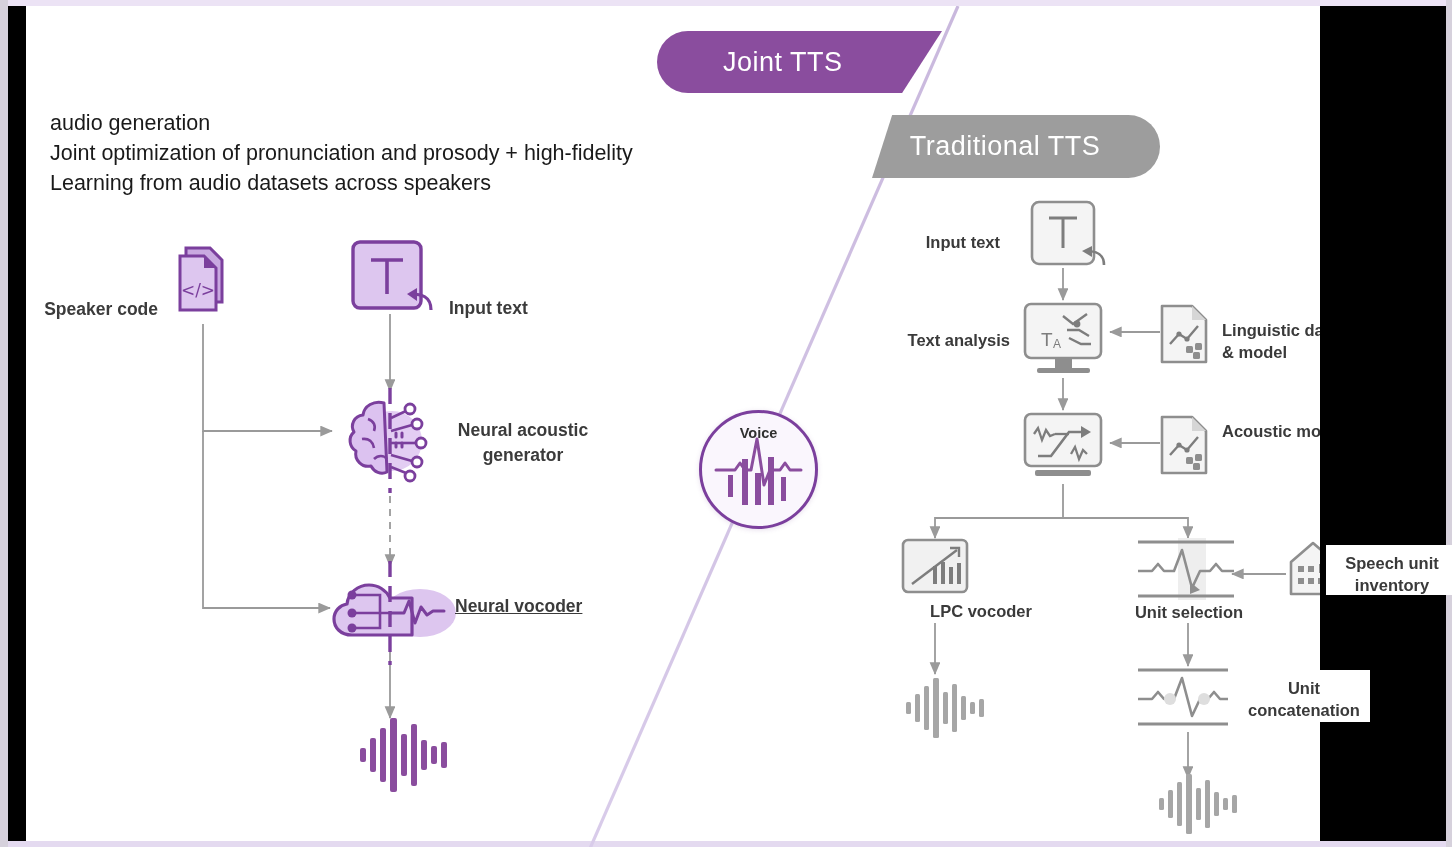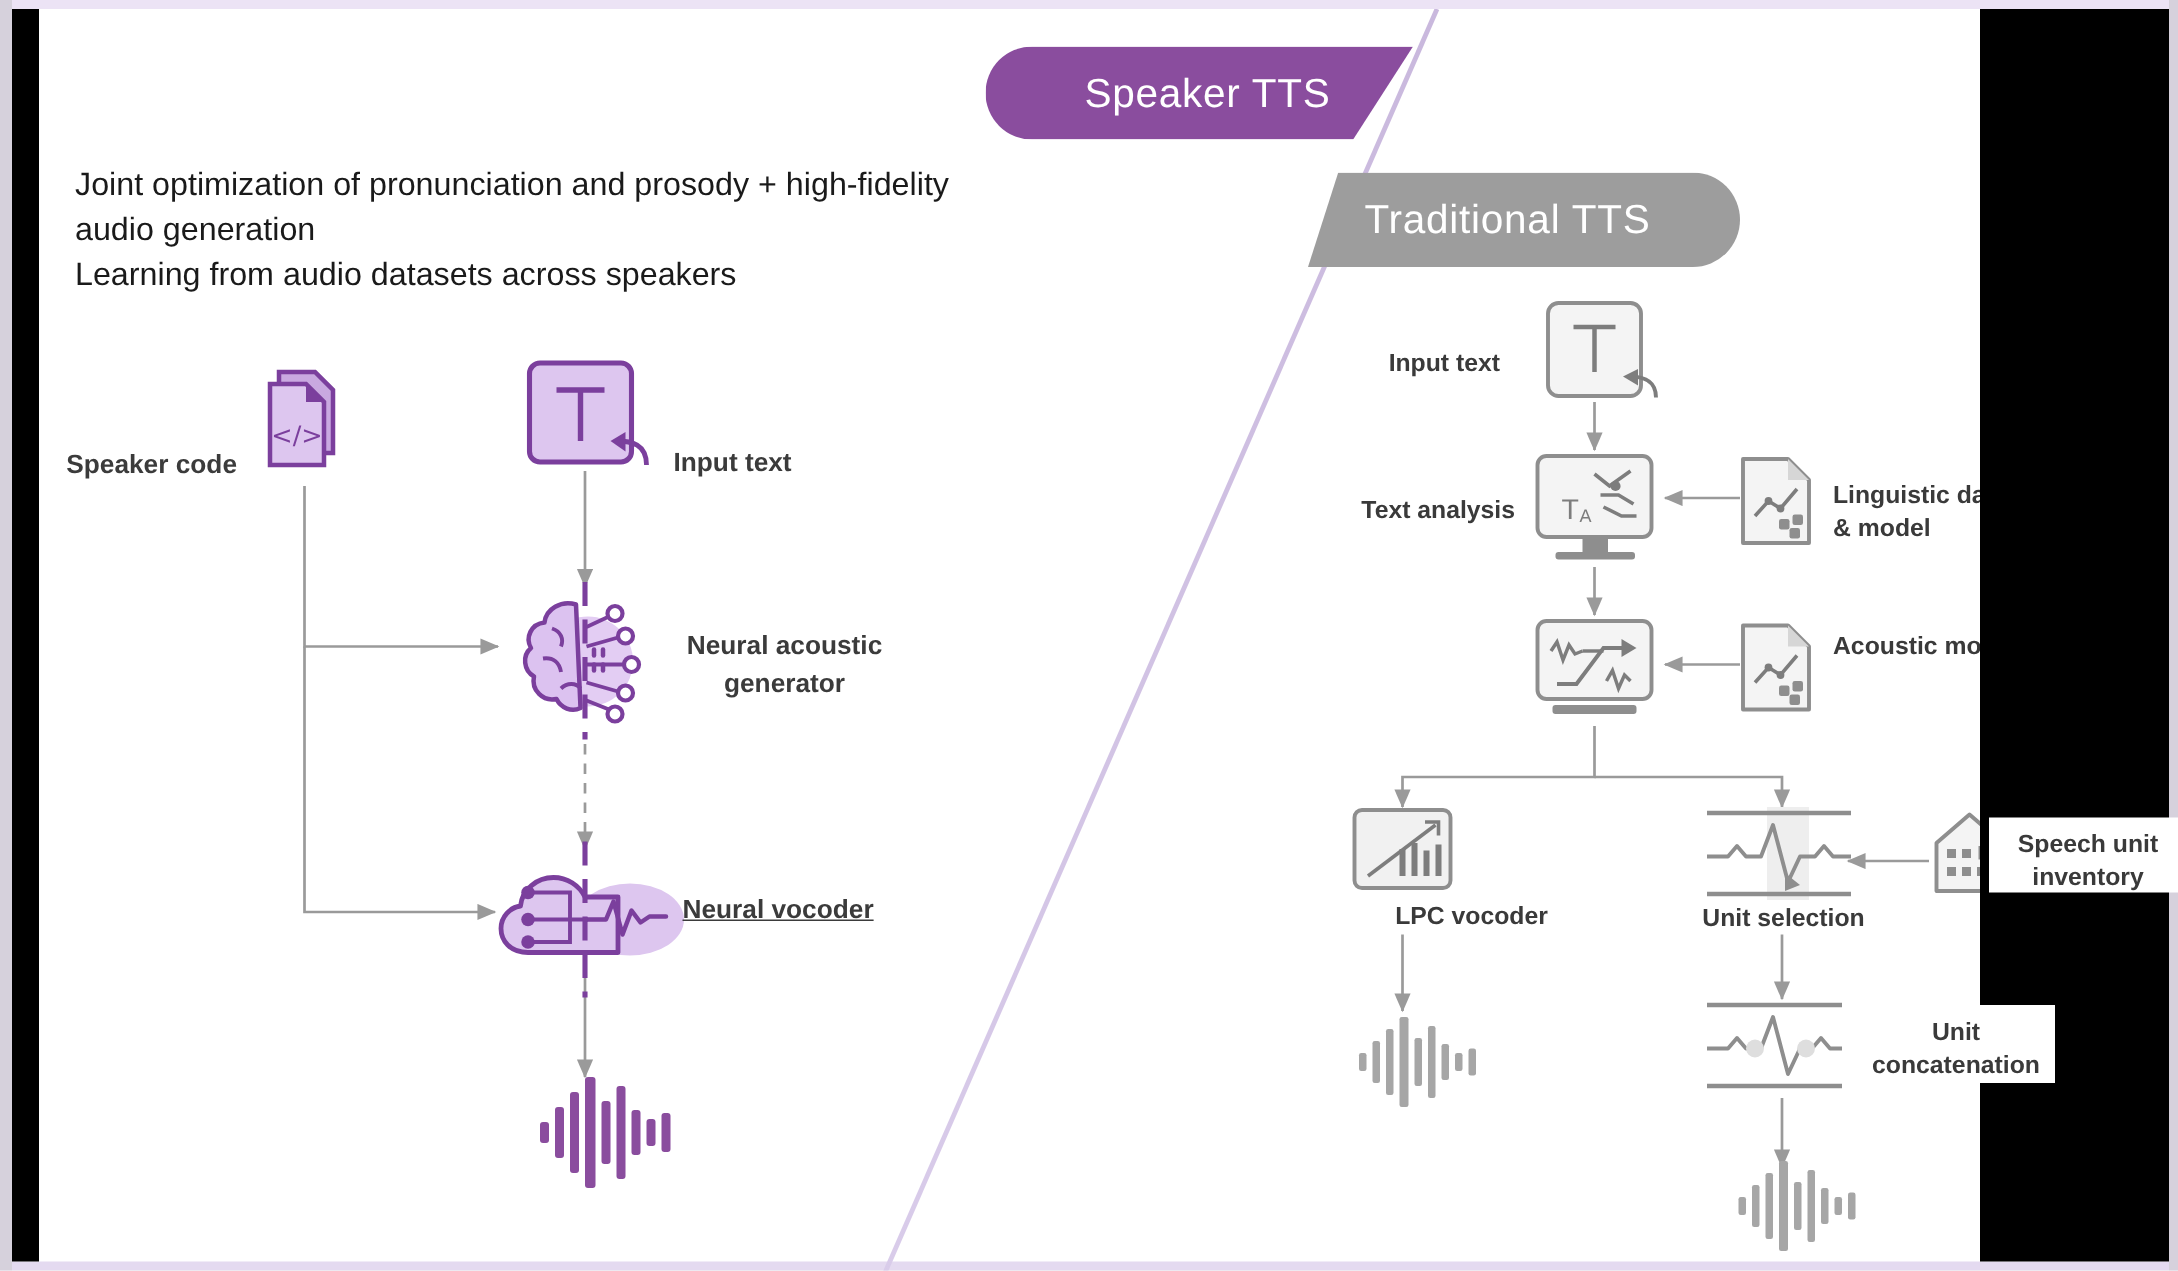--- a/index.html
+++ b/index.html
@@ -332,40 +332,53 @@
       <rect x="27" y="-4" width="6" height="60" rx="1.5"></rect>
       <rect x="37" y="10" width="5" height="32" rx="1.5"></rect>
       <rect x="46" y="2" width="5" height="48" rx="1.5"></rect>
       <rect x="55" y="14" width="5" height="24" rx="1.5"></rect>
       <rect x="64" y="20" width="5" height="12" rx="1.5"></rect>
       <rect x="73" y="17" width="5" height="18" rx="1.5"></rect>
     </g>
   </svg>
 
   <div class="banner" id="neural-banner">
-    <span>Speaker TTS</span>
+    <span>Joint TTS</span>
   </div>
   <div class="banner" id="trad-banner">
     <span>Traditional TTS</span>
   </div>
 
   <div id="intro">
+    <div>audio generation</div>
     <div>Joint optimization of pronunciation and prosody + high-fidelity</div>
-    <div>audio generation</div>
     <div>Learning from audio datasets across speakers</div>
   </div>
 
   <div class="lbl purple-side r" style="left:18px;top:293px;width:140px;">Speaker code</div>
   <div class="lbl purple-side" style="left:449px;top:292px;width:190px;">Input text</div>
   <div class="lbl purple-side c" style="left:443px;top:412px;width:160px;line-height:25px;text-align:center;">
     <div>Neural acoustic</div>
     <div>generator</div>
   </div>
   <div class="lbl purple-side" style="left:455px;top:590px;width:210px;text-decoration:underline;">Neural vocoder</div>
 
+  <div id="voice-circle">
+    <div id="voice-label">Voice</div>
+    <svg width="113" height="113" viewBox="0 0 113 113">
+      <g fill="#8a4d9e">
+        <rect x="26" y="62" width="5" height="22"></rect>
+        <rect x="40" y="46" width="6" height="46"></rect>
+        <rect x="53" y="60" width="6" height="32"></rect>
+        <rect x="66" y="44" width="6" height="48"></rect>
+        <rect x="79" y="64" width="5" height="24"></rect>
+      </g>
+      <path d="M14,57 L33,57 L38,50 L43,57 L49,57 L55,26 L62,72 L68,57 L78,57 L83,50 L88,57 L99,57" stroke="#8a4d9e" stroke-width="3" fill="none" stroke-linejoin="round" stroke-linecap="round"></path>
+    </svg>
+  </div>
 
   <div class="lbl r" style="left:860px;top:226px;width:140px;">Input text</div>
   <div class="lbl r" style="left:840px;top:324px;width:170px;">Text analysis</div>
 
   <div class="lbl" style="left:1222px;top:313px;width:190px;line-height:22px;">
     <div>Linguistic data</div>
     <div>&amp; model</div>
   </div>
   <div class="lbl" style="left:1222px;top:415px;width:190px;">Acoustic model</div>
 

